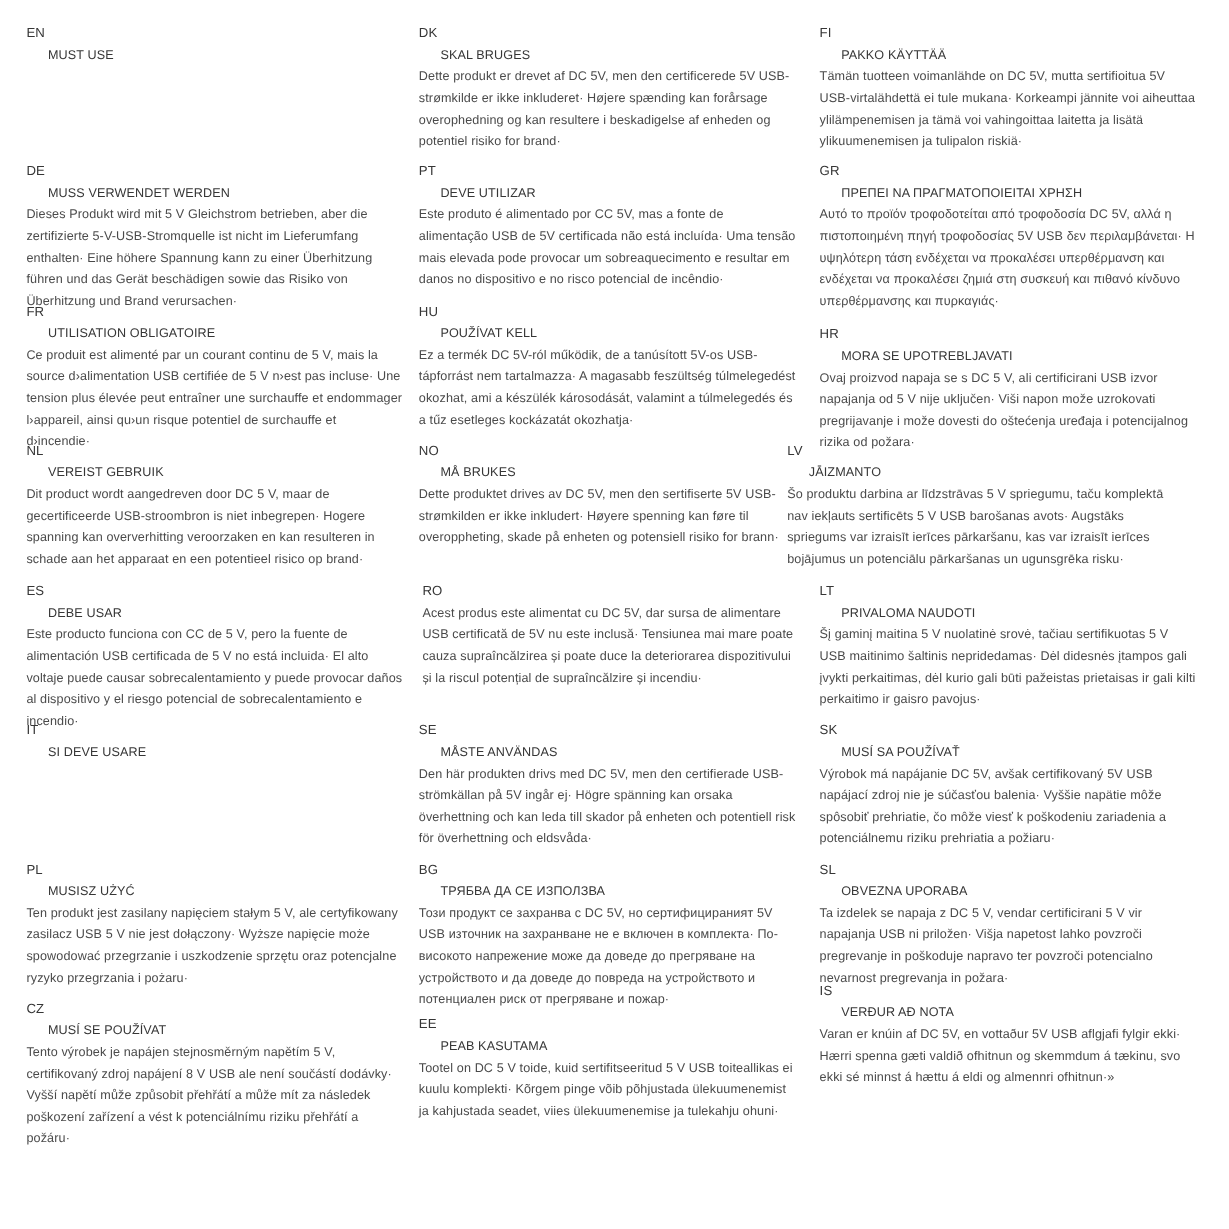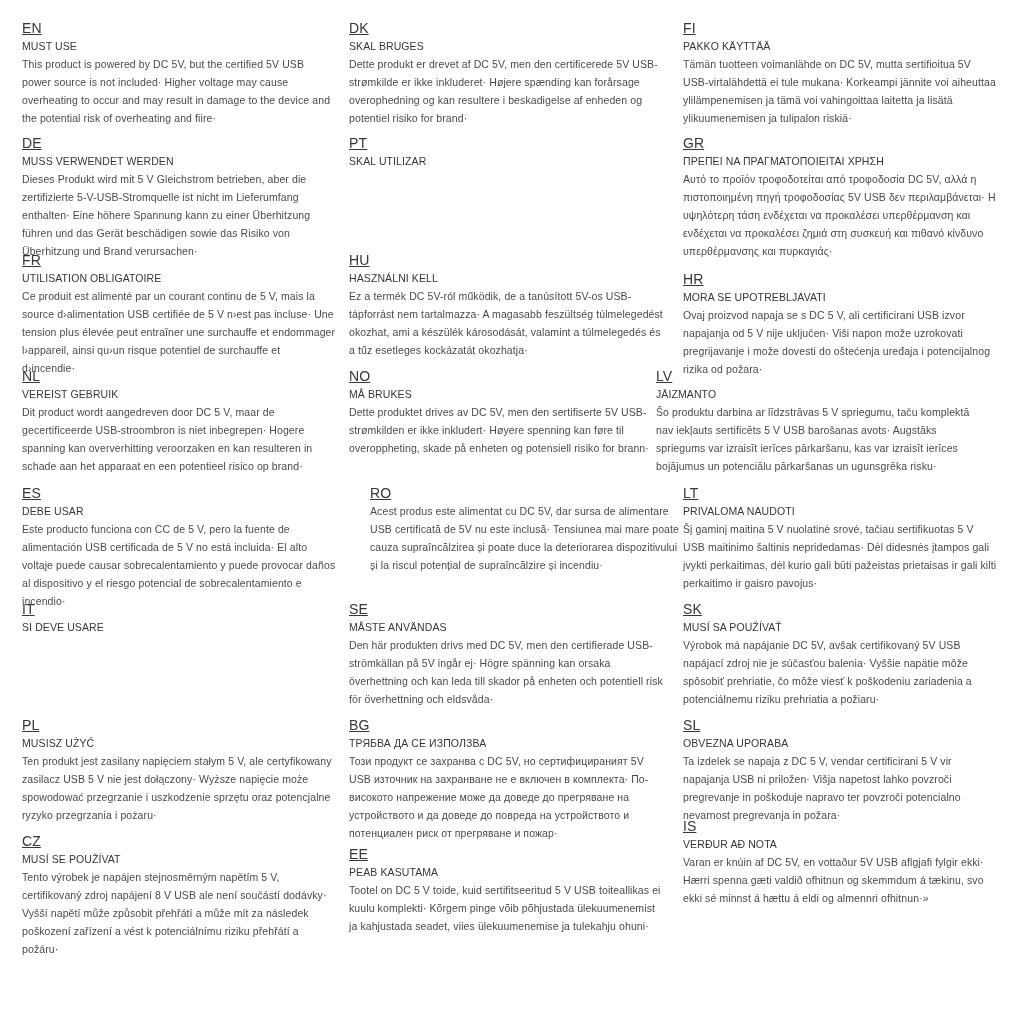--- a/index.html
+++ b/index.html
@@ -22,42 +22,41 @@
   .block {
     position: absolute;
     width: 314px;
     font-size: 10.5px;
     line-height: 18px;
     letter-spacing: 0.1px;
     color: #4a4a4a;
   }
   .lang-code {
     color: #363636;
-    font-size: 14px;
+    font-size: 11px;
     line-height: 18px;
-    text-decoration: underline;
   }
   .lang-title {
     color: #363636;
     font-size: 10.5px;
     line-height: 18px;
+    margin-left: 18px;
   }
   .lang-body {
     color: #4a4a4a;
   }
 </style>
 </head>
 <body>
 
 <div class="page">
 
   <div class="block" style="left:22px;top:19px">
     <div class="lang-code">EN</div>
     <div class="lang-title">MUST USE</div>
-    <div class="lang-body">This product is powered by DC 5V, but the certified 5V USB power source is not included· Higher voltage may cause overheating to occur and may result in damage to the device and the potential risk of overheating and fiire·</div>
   </div>
   <div class="block" style="left:22px;top:134px">
     <div class="lang-code">DE</div>
     <div class="lang-title">MUSS VERWENDET WERDEN</div>
     <div class="lang-body">Dieses Produkt wird mit 5 V Gleichstrom betrieben, aber die zertifizierte 5-V-USB-Stromquelle ist nicht im Lieferumfang enthalten· Eine höhere Spannung kann zu einer Überhitzung führen und das Gerät beschädigen sowie das Risiko von Überhitzung und Brand verursachen·</div>
   </div>
   <div class="block" style="left:22px;top:251px">
     <div class="lang-code">FR</div>
     <div class="lang-title">UTILISATION OBLIGATOIRE</div>
     <div class="lang-body">Ce produit est alimenté par un courant continu de 5 V, mais la source d›alimentation USB certifiée de 5 V n›est pas incluse· Une tension plus élevée peut entraîner une surchauffe et endommager l›appareil, ainsi qu›un risque potentiel de surchauffe et d›incendie·</div>
@@ -87,33 +86,34 @@
     <div class="lang-body">Tento výrobek je napájen stejnosměrným napětím 5 V, certifikovaný zdroj napájení 8 V USB ale není součástí dodávky· Vyšší napětí může způsobit přehřátí a může mít za následek poškození zařízení a vést k potenciálnímu riziku přehřátí a požáru·</div>
   </div>
 
   <div class="block" style="left:349px;top:19px">
     <div class="lang-code">DK</div>
     <div class="lang-title">SKAL BRUGES</div>
     <div class="lang-body">Dette produkt er drevet af DC 5V, men den certificerede 5V USB-strømkilde er ikke inkluderet· Højere spænding kan forårsage overophedning og kan resultere i beskadigelse af enheden og potentiel risiko for brand·</div>
   </div>
   <div class="block" style="left:349px;top:134px">
     <div class="lang-code">PT</div>
-    <div class="lang-title">SKAL UTILIZAR</div>
+    <div class="lang-title">DEVE UTILIZAR</div>
+    <div class="lang-body">Este produto é alimentado por CC 5V, mas a fonte de alimentação USB de 5V certificada não está incluída· Uma tensão mais elevada pode provocar um sobreaquecimento e resultar em danos no dispositivo e no risco potencial de incêndio·</div>
   </div>
   <div class="block" style="left:349px;top:251px">
     <div class="lang-code">HU</div>
-    <div class="lang-title">HASZNÁLNI KELL</div>
+    <div class="lang-title">POUŽÍVAT KELL</div>
     <div class="lang-body">Ez a termék DC 5V-ról működik, de a tanúsított 5V-os USB-tápforrást nem tartalmazza· A magasabb feszültség túlmelegedést okozhat, ami a készülék károsodását, valamint a túlmelegedés és a tűz esetleges kockázatát okozhatja·</div>
   </div>
   <div class="block" style="left:349px;top:367px">
     <div class="lang-code">NO</div>
     <div class="lang-title">MÅ BRUKES</div>
     <div class="lang-body">Dette produktet drives av DC 5V, men den sertifiserte 5V USB-strømkilden er ikke inkludert· Høyere spenning kan føre til overoppheting, skade på enheten og potensiell risiko for brann·</div>
   </div>
-  <div class="block" style="left:370px;top:484px">
+  <div class="block" style="left:352px;top:484px">
     <div class="lang-code">RO</div>
     <div class="lang-body">Acest produs este alimentat cu DC 5V, dar sursa de alimentare USB certificată de 5V nu este inclusă· Tensiunea mai mare poate cauza supraîncălzirea și poate duce la deteriorarea dispozitivului și la riscul potențial de supraîncălzire și incendiu·</div>
   </div>
   <div class="block" style="left:349px;top:600px">
     <div class="lang-code">SE</div>
     <div class="lang-title">MÅSTE ANVÄNDAS</div>
     <div class="lang-body">Den här produkten drivs med DC 5V, men den certifierade USB-strömkällan på 5V ingår ej· Högre spänning kan orsaka överhettning och kan leda till skador på enheten och potentiell risk för överhettning och eldsvåda·</div>
   </div>
   <div class="block" style="left:349px;top:716px">
     <div class="lang-code">BG</div>

